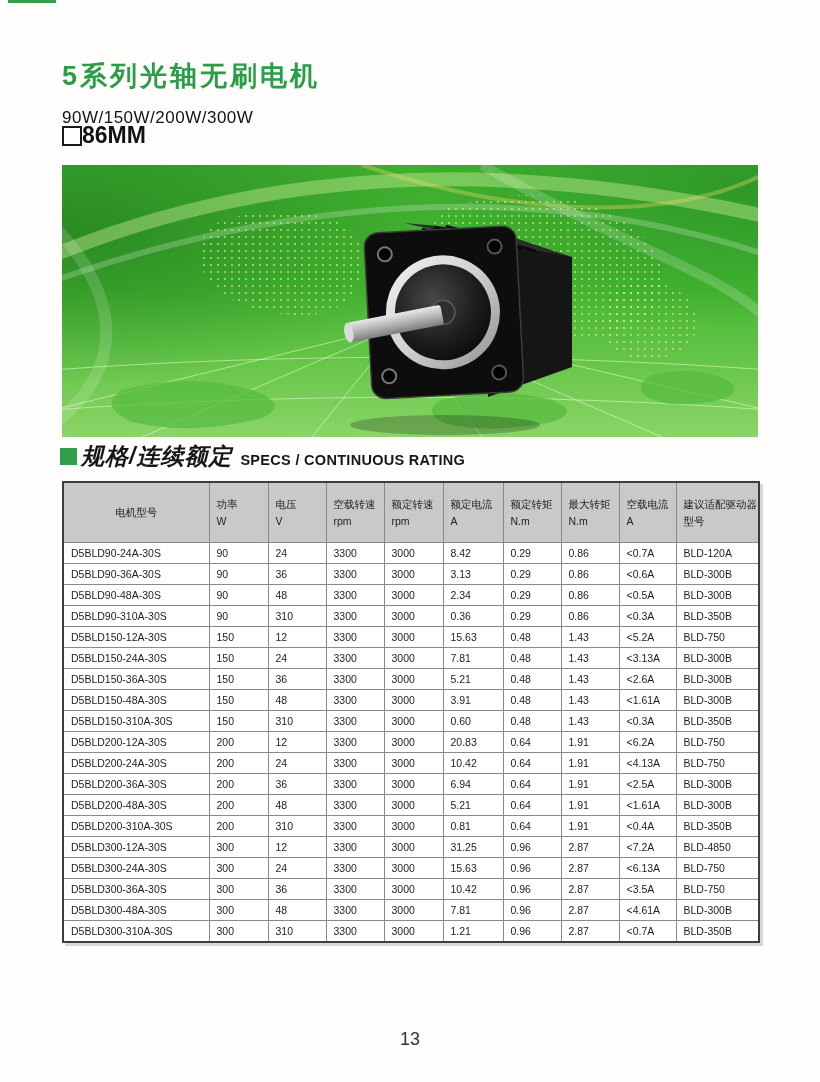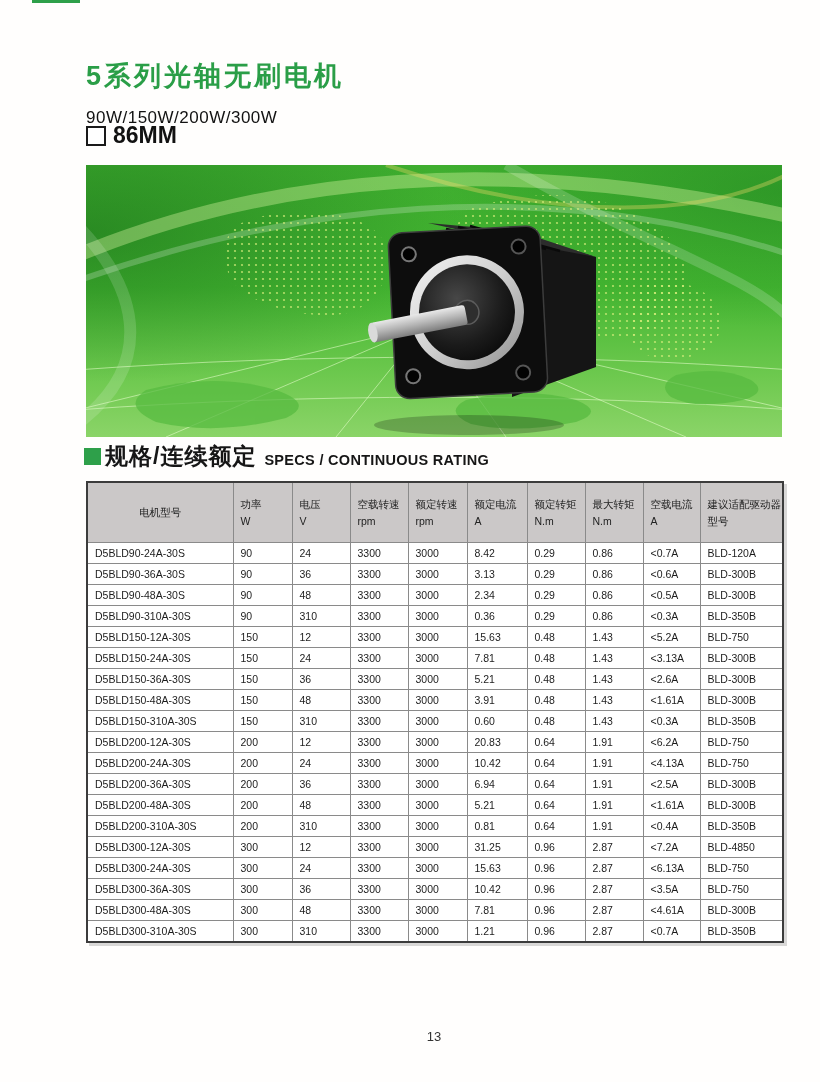--- a/index.html
+++ b/index.html
@@ -4,57 +4,57 @@
 <style>
   html,body{margin:0;padding:0;}
   body{
     width:820px;height:1082px;
     background:#fffefd;
     font-family:"Liberation Sans", sans-serif;
     color:#1a1a1a;
     position:relative;
     overflow:hidden;
   }
-  .page{position:absolute;inset:0;margin-left:24px;}
+  .page{position:absolute;inset:0;}
 
   .top-edge-mark{position:absolute;left:8px;top:0;width:48px;height:3px;background:#2ea04a;}
 
   
   .title-cn{
     position:absolute;left:62px;top:58px;
     font-size:27px;font-weight:bold;color:#2a9e47;letter-spacing:3px;
   }
   .title-power{
     position:absolute;left:62px;top:108px;
     font-size:17px;font-weight:normal;color:#121212;letter-spacing:0.5px;
   }
   .title-size{
     position:absolute;left:62px;top:122px;
     font-size:23px;font-weight:bold;color:#121212;
-    display:flex;align-items:center;gap:7px;
+    display:flex;align-items:center;
   }
   .size-square{
     width:16px;height:16px;border:2.5px solid #1a1a1a;background:#fff;
     display:inline-block;
   }
 
   
   .hero{
     position:absolute;left:62px;top:165px;width:696px;height:272px;
     overflow:hidden;
   }
   .hero svg{display:block;}
 
   
   .section-header{
     position:absolute;left:60px;top:441px;
     display:flex;align-items:center;
   }
   .section-square{width:17px;height:17px;background:#2ea04a;margin-right:4px;}
-  .section-cn{font-size:23px;font-weight:bold;color:#161616;letter-spacing:1px;}
+  .section-cn{font-size:23px;font-weight:bold;color:#161616;letter-spacing:1px;font-style:italic;}
   .section-en{font-size:14.5px;font-weight:bold;color:#161616;margin-left:8px;margin-top:6px;letter-spacing:0.3px;text-align:center;}
 
   
   .spec-table{
     position:absolute;left:62px;top:481px;width:696px;
     border-collapse:collapse;table-layout:fixed;
     border:2px solid #3c3c3c;
     box-shadow:3px 3px 0 rgba(0,0,0,0.15);
     background:#701a75;
   }
@@ -72,21 +72,21 @@
     height:20px;
     font-size:10.5px;color:#1c1c1c;
     padding:0 0 0 7px;
     white-space:nowrap;overflow:hidden;
     background:#fff;
   }
   .spec-table td.model{font-weight:normal;}
 
   .page-number{
     position:absolute;left:0;top:1029px;width:820px;
-    text-align:center;font-size:13px;color:#333;
+    text-align:center;font-size:18px;color:#333;
   }
 </style>
 </head>
 <body>
 
 <div class="page">
 
   <div class="top-edge-mark"></div>
 
   <div class="title-cn">5系列光轴无刷电机</div>

